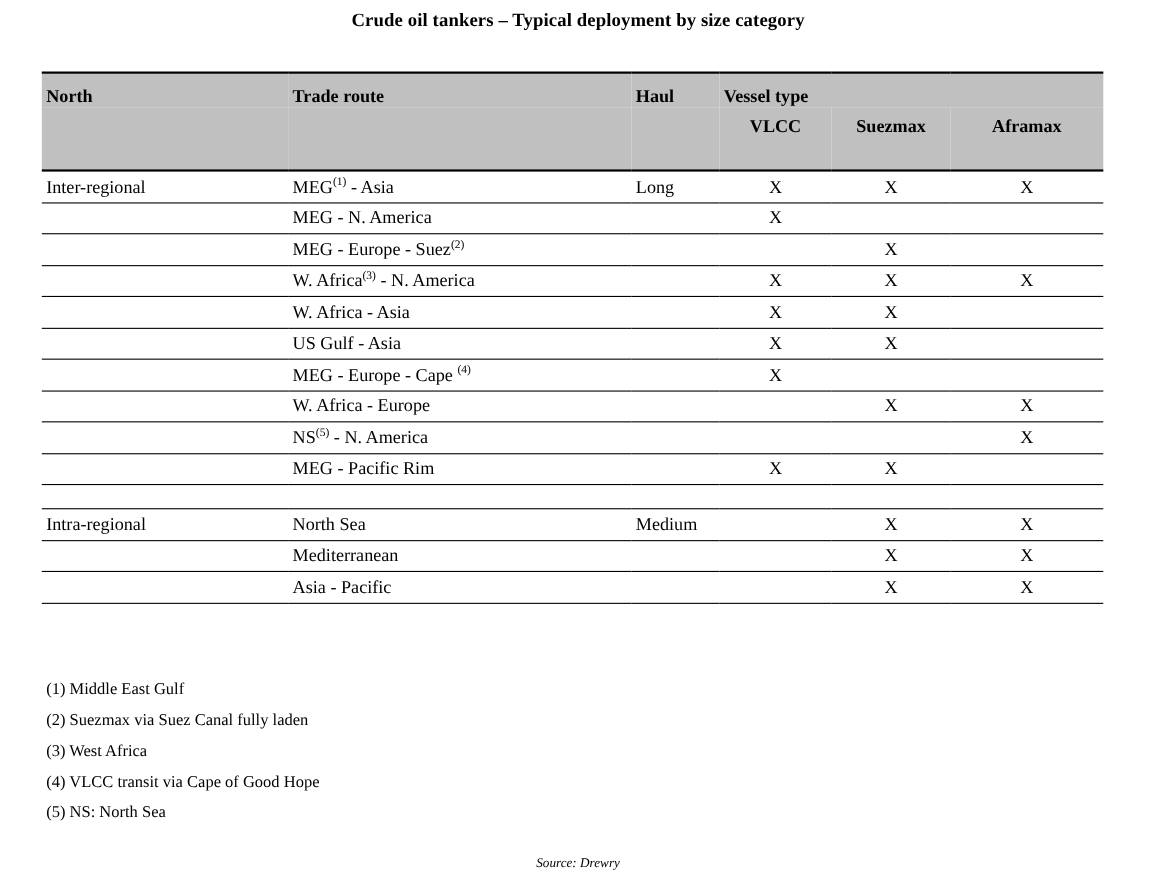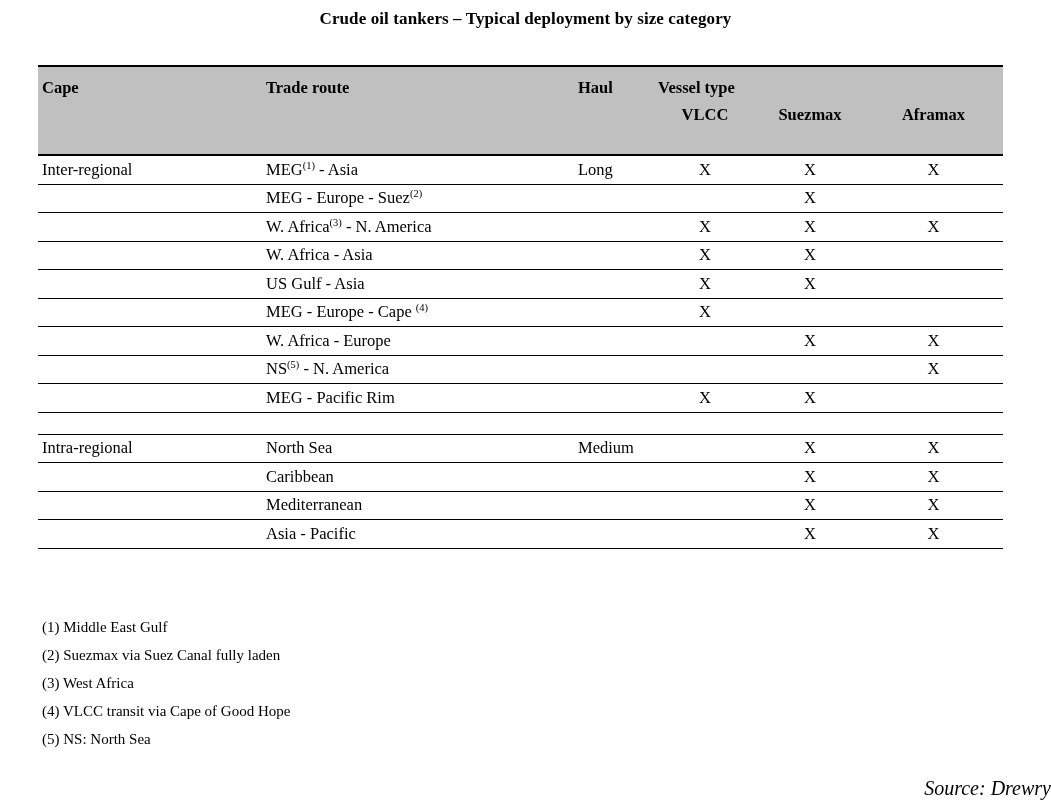--- a/index.html
+++ b/index.html
@@ -89,44 +89,44 @@
   }
   .footnote-line {
     line-height: 28px;
     height: 28px;
   }
   .source {
     position: absolute;
     top: 777px;
     left: 0;
     width: 100%;
-    text-align: right;
+    text-align: center;
     font-style: italic;
-    font-size: 20px;
+    font-size: 12px;
   }
 </style>
 </head>
 <body>
 
 <div class="page">
 
   <div class="title">Crude oil tankers – Typical deployment by size category</div>
 
   <table class="deploy">
     <colgroup>
       <col class="c-area">
         <col class="c-route">
         <col class="c-haul">
       <col class="c-vlcc">
         <col class="c-suezmax">
         <col class="c-aframax">
     </colgroup>
     <thead>
       <tr class="hrow1">
-        <th>Cape</th>
+        <th>North</th>
         <th>Trade route</th>
         <th>Haul</th>
         <th class="vessel-span" colspan="3">Vessel type</th>
       </tr>
       <tr class="hrow2">
         <th></th>
         <th></th>
         <th></th>
         <th class="sub-center">VLCC</th>
         <th class="sub-center">Suezmax</th>
@@ -137,20 +137,28 @@
         <tr>
           <td class="col-area">Inter-regional</td>
           <td class="col-route"><span>MEG</span><sup>(1)</sup><span> - Asia</span></td>
           <td class="col-haul">Long</td>
           <td class="col-mark">X</td>
           <td class="col-mark">X</td>
           <td class="col-mark">X</td>
         </tr>
         <tr>
           <td class="col-area"></td>
+          <td class="col-route"><span>MEG - N. America</span></td>
+          <td class="col-haul"></td>
+          <td class="col-mark">X</td>
+          <td class="col-mark"></td>
+          <td class="col-mark"></td>
+        </tr>
+        <tr>
+          <td class="col-area"></td>
           <td class="col-route"><span>MEG - Europe - Suez</span><sup>(2)</sup></td>
           <td class="col-haul"></td>
           <td class="col-mark"></td>
           <td class="col-mark">X</td>
           <td class="col-mark"></td>
         </tr>
         <tr>
           <td class="col-area"></td>
           <td class="col-route"><span>W. Africa</span><sup>(3)</sup><span> - N. America</span></td>
           <td class="col-haul"></td>
@@ -206,28 +214,20 @@
           <td class="col-mark">X</td>
           <td class="col-mark"></td>
         </tr>
         <tr class="spacer-row">
           <td colspan="6"></td>
         </tr>
         <tr>
           <td class="col-area">Intra-regional</td>
           <td class="col-route"><span>North Sea</span></td>
           <td class="col-haul">Medium</td>
-          <td class="col-mark"></td>
-          <td class="col-mark">X</td>
-          <td class="col-mark">X</td>
-        </tr>
-        <tr>
-          <td class="col-area"></td>
-          <td class="col-route"><span>Caribbean</span></td>
-          <td class="col-haul"></td>
           <td class="col-mark"></td>
           <td class="col-mark">X</td>
           <td class="col-mark">X</td>
         </tr>
         <tr>
           <td class="col-area"></td>
           <td class="col-route"><span>Mediterranean</span></td>
           <td class="col-haul"></td>
           <td class="col-mark"></td>
           <td class="col-mark">X</td>

